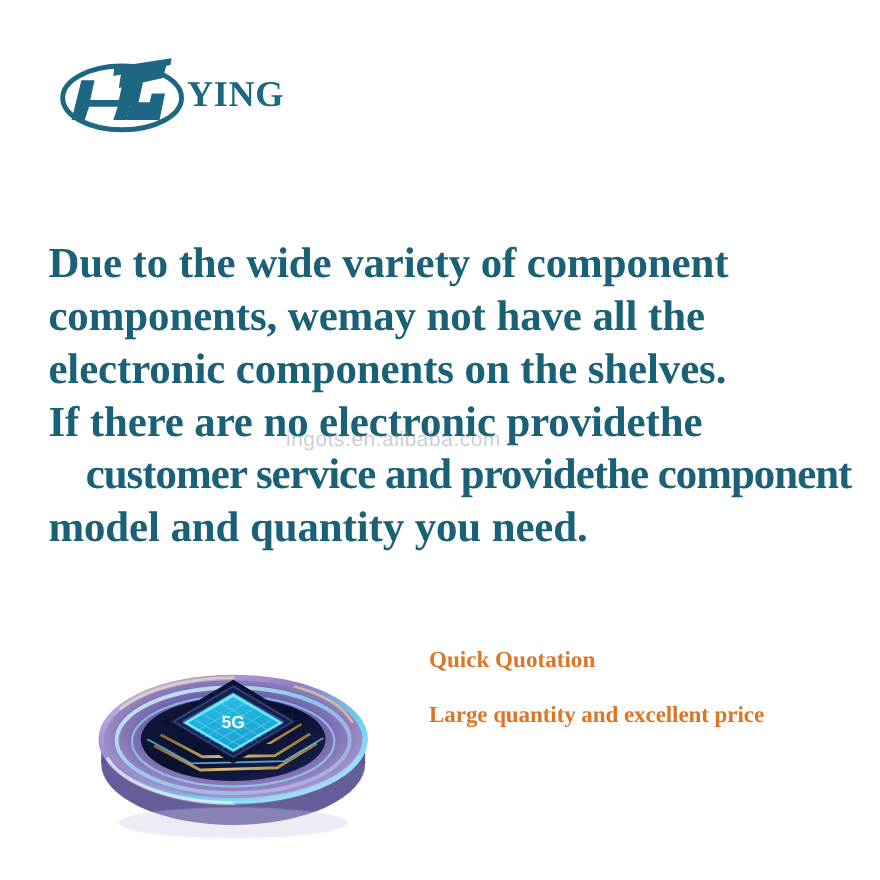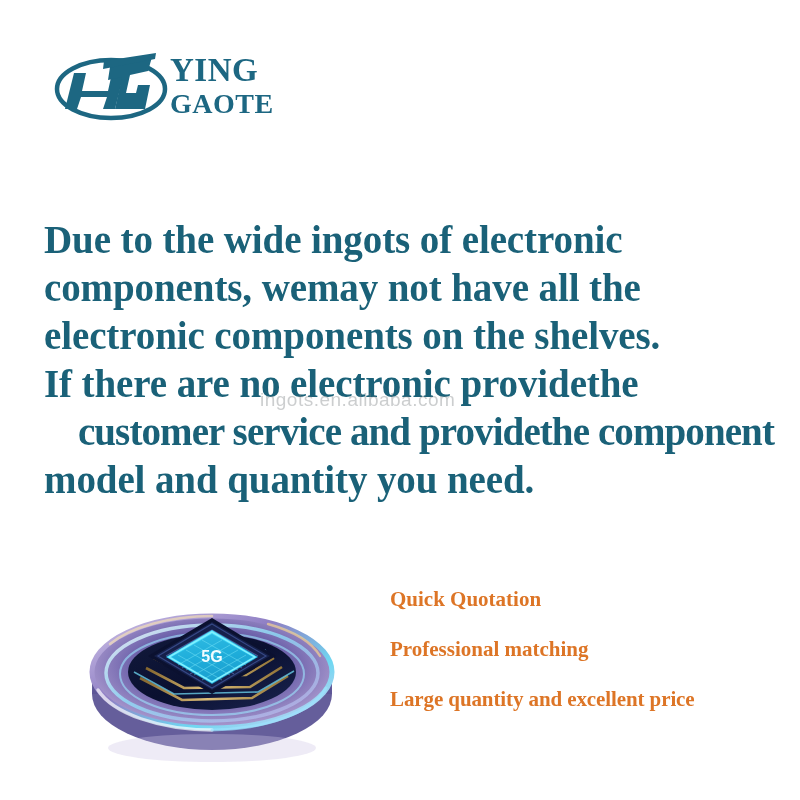--- a/index.html
+++ b/index.html
@@ -150,27 +150,26 @@
         <ellipse cx="59" cy="42" rx="54" ry="29" fill="none" stroke="#1d6782" stroke-width="4.5"></ellipse>
 
         <path d="M22 26 L34 26 L30 44 L56 44 L60 26 L72 26 L63 62 L51 62 L55 50 L29 50 L25 62 L13 62 Z" fill="#1d6782"></path>
 
         <path d="M58 20 L100 10 L96 24 L78 28 L74 46 L84 46 L86 38 L98 38 L93 62 L63 62 L70 30 L56 33 Z" fill="#1d6782"></path>
         <path d="M52 14 L104 6 L103 12 L51 22 Z" fill="#1d6782"></path>
       </svg>
     </span>
     <span class="logo-words">
       <span class="logo-line1">YING</span>
-      <span class="logo-line2">GAOTE</span>
     </span>
   </div>
 
 
   <div class="body-copy">
-    <span class="line">Due to the wide ingots of electronic</span>
+    <span class="line">Due to the wide variety of component</span>
     <span class="line">components, wemay not have all the</span>
     <span class="line">electronic components on the shelves.</span>
     <span class="line">If there are no electronic providethe</span>
     <span class="line tight">customer service and providethe component</span>
     <span class="line">model and quantity you need.</span>
   </div>
 
   <div class="watermark">ingots.en.alibaba.com</div>
 
   <div class="chip-figure">
@@ -257,17 +256,16 @@
         <path d="M48 72 A118 54 0 0 1 150 44" stroke="#ffe9b0" stroke-width="2.6" opacity="0.65"></path>
         <path d="M206 52 A118 54 0 0 1 258 84" stroke="#ffd98a" stroke-width="2.4" opacity="0.7"></path>
       </g>
 
       <ellipse cx="150" cy="176" rx="104" ry="14" fill="#cfc6e4" opacity="0.35"></ellipse>
     </svg>
   </div>
 
   <div class="features">
     <div class="feature-item">Quick Quotation</div>
-    <div class="feature-item">Professional matching</div>
     <div class="feature-item wide">Large quantity and excellent price</div>
   </div>
 
 </div>
 
 </body></html>

